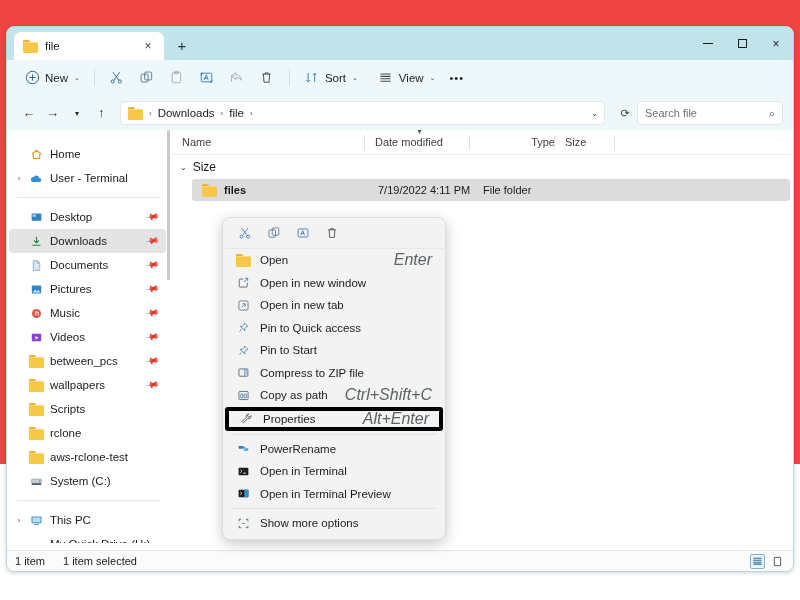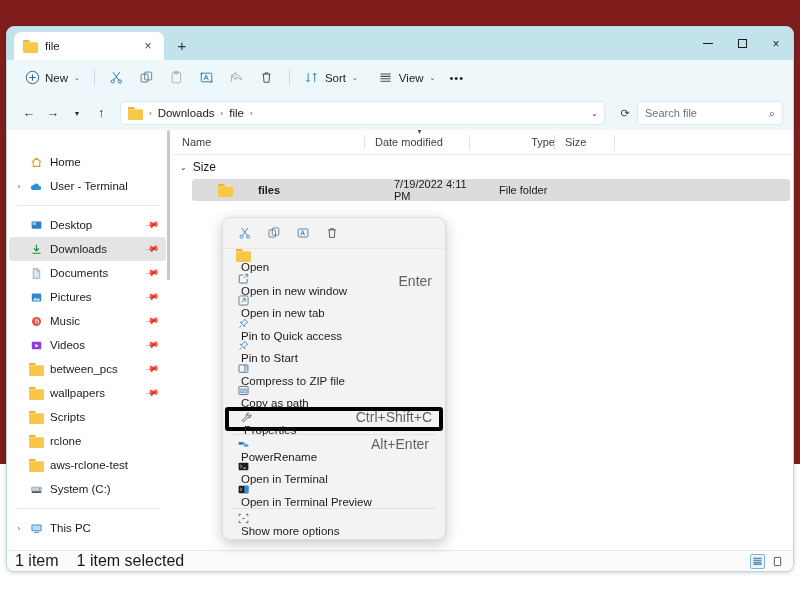--- a/index.html
+++ b/index.html
@@ -2,21 +2,21 @@
 <html><head>
 <meta charset="utf-8">
 <style>
   * { box-sizing: border-box; margin: 0; padding: 0; }
   html, body {
     width: 800px; height: 600px;
     background: #ffffff;
     font-family: "Liberation Sans", sans-serif;
     overflow: hidden;
   }
-  #page { position: relative; width: 800px; height: 464px; background: #7f1d1d; }
+  #page { position: relative; width: 800px; height: 464px; background: #ef4444; }
 
   
   .window {
     position: absolute; left: 6px; top: 26px;
     width: 788px; height: 546px;
     background: #ffffff;
     border: 1px solid #b9d7de;
     border-radius: 8px;
     overflow: hidden;
     box-shadow: 0 1px 4px rgba(0,0,0,.18);
@@ -110,21 +110,21 @@
     font-size: 11px; color: #6a7276;
   }
   .searchbox .sq { margin-left: auto; font-size: 11px; color: #4a5154; }
 
   
   .body { display: flex; height: 413px; background: #fff; }
 
   
   .sidebar {
     width: 165px; flex: none; background: #ffffff;
-    position: relative; overflow: hidden; padding-top: 20px;
+    position: relative; overflow: hidden; padding-top: 12px;
   }
   .nav-item {
     height: 24px; display: flex; align-items: center;
     margin: 0 6px 0 2px; padding-left: 2px; border-radius: 4px;
     font-size: 11.5px; color: #1b1b1b; position: relative;
   }
   .nav-item.selected { background: #e4e4e4; }
   .expander { width: 16px; text-align: center; font-size: 7.5px; color: #444; flex: none; }
   .nav-ico { width: 18px; display: flex; align-items: center; justify-content: center; flex: none; }
   .nav-label { padding-left: 5px; }
@@ -157,32 +157,32 @@
     padding-left: 8px; font-size: 12px; color: #1b1b1b;
   }
   .group .gchev { font-size: 8px; color: #3a3a3a; }
 
   .row {
     height: 22px; display: flex; align-items: center;
     margin: 0 3px 0 20px; border-radius: 3px;
     font-size: 11px; color: #1b1b1b;
   }
   .row.selected { background: #dcdcdc; }
-  .cell { padding-left: 26px; display: flex; align-items: center; gap: 25px; }
+  .cell { padding-left: 10px; display: flex; align-items: center; gap: 7px; }
   .cell.c-name { width: 176px; font-weight: bold; }
   .cell.c-date { width: 105px; }
   .cell.c-type { width: 85px; }
   .cell.c-size { width: 60px; }
 
   
   .statusbar {
     position: absolute; left: 0; bottom: 0; width: 100%; height: 21px;
     background: #fbfbfb; border-top: 1px solid #e6e6e6;
     display: flex; align-items: center; padding: 0 8px;
-    font-size: 16px; color: #1b1b1b;
+    font-size: 11px; color: #1b1b1b;
   }
   .st-a { margin-right: 18px; }
   .view-toggles { margin-left: auto; display: flex; align-items: center; gap: 5px; }
   .vt {
     width: 15px; height: 15px; display: flex; align-items: center; justify-content: center;
     border-radius: 2px;
   }
   .vt.active { border: 1px solid #7fb5d8; background: #eaf4fb; }
 
   
@@ -197,35 +197,34 @@
   }
   .ctx-iconrow {
     height: 31px; display: flex; align-items: center; gap: 0;
     padding: 0 7px; border-bottom: 1px solid #e7e7e7;
   }
   .ctx-ibtn {
     width: 29px; height: 25px; display: flex; align-items: center; justify-content: center;
     border-radius: 4px; color: #3a7bb5;
   }
   .ctx-item {
-    height: 22.5px; display: flex; align-items: flex-start;
+    height: 22.5px; display: flex; align-items: center;
     margin: 0 3px; padding-left: 8px; border-radius: 4px;
     position: relative;
-    flex-direction: column;
   }
   .ctx-item.highlight {
     border: 4px solid #000000; border-radius: 3px; margin: 0 2px;
     height: 24px;
   }
   .ctx-ico {
     width: 19px; flex: none; display: flex; align-items: center; justify-content: center;
     color: #3a7bb5;
   }
   .ctx-label { padding-left: 7px; }
-  .ctx-accel { margin-left: auto; padding-right: 10px; font-size: 14px; color: #5c6266; }
+  .ctx-accel { margin-left: auto; padding-right: 10px; font-size: 16px; color: #5c6266; font-style: italic; }
   .ctx-sep { height: 1px; background: #e2e2e2; margin: 3px 9px; }
 
   svg { overflow: visible; }
 </style>
 </head>
 <body>
 
 <div id="page">
   <div class="window">
 

